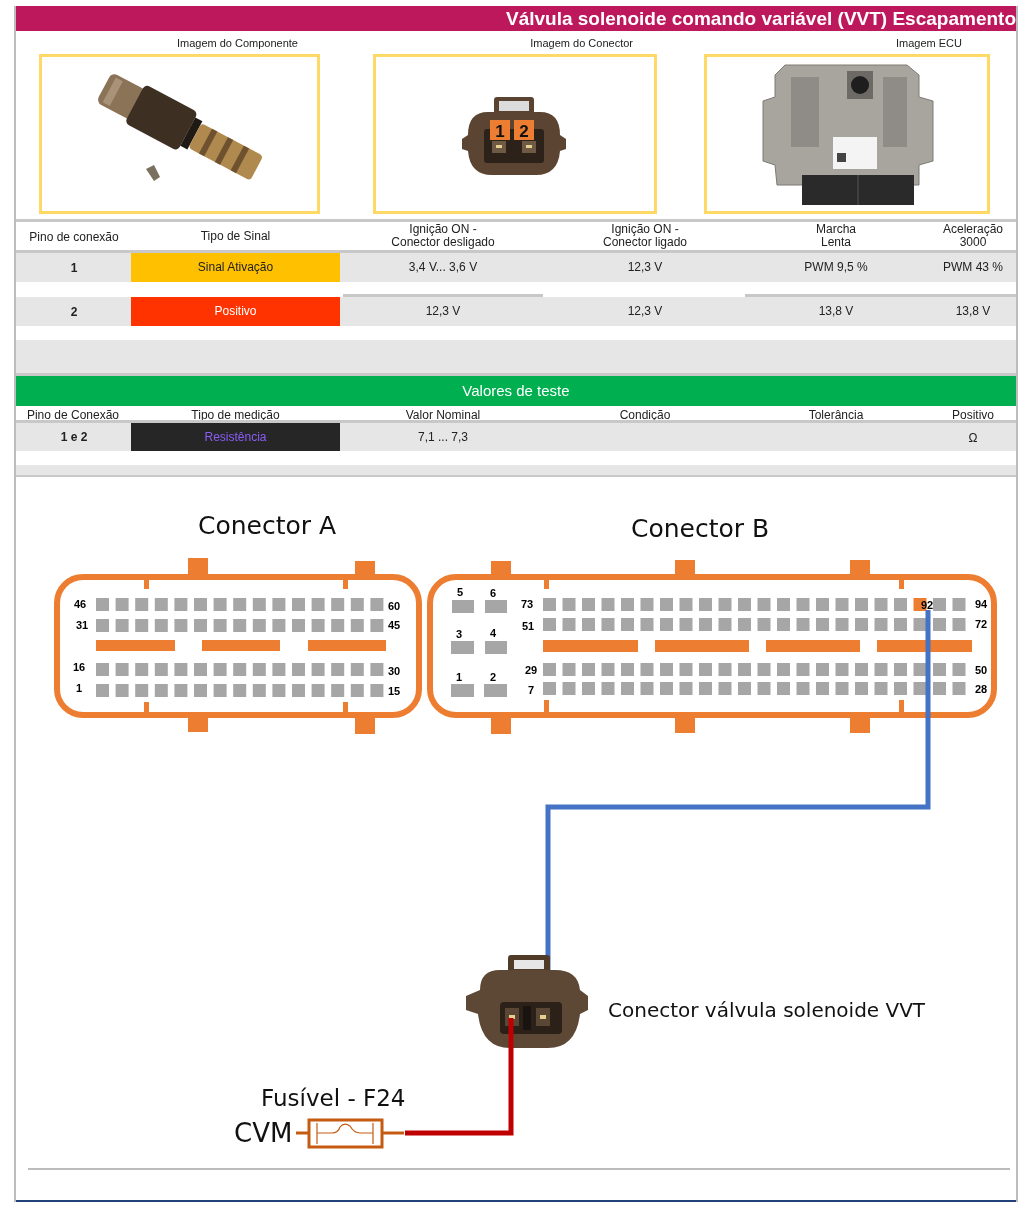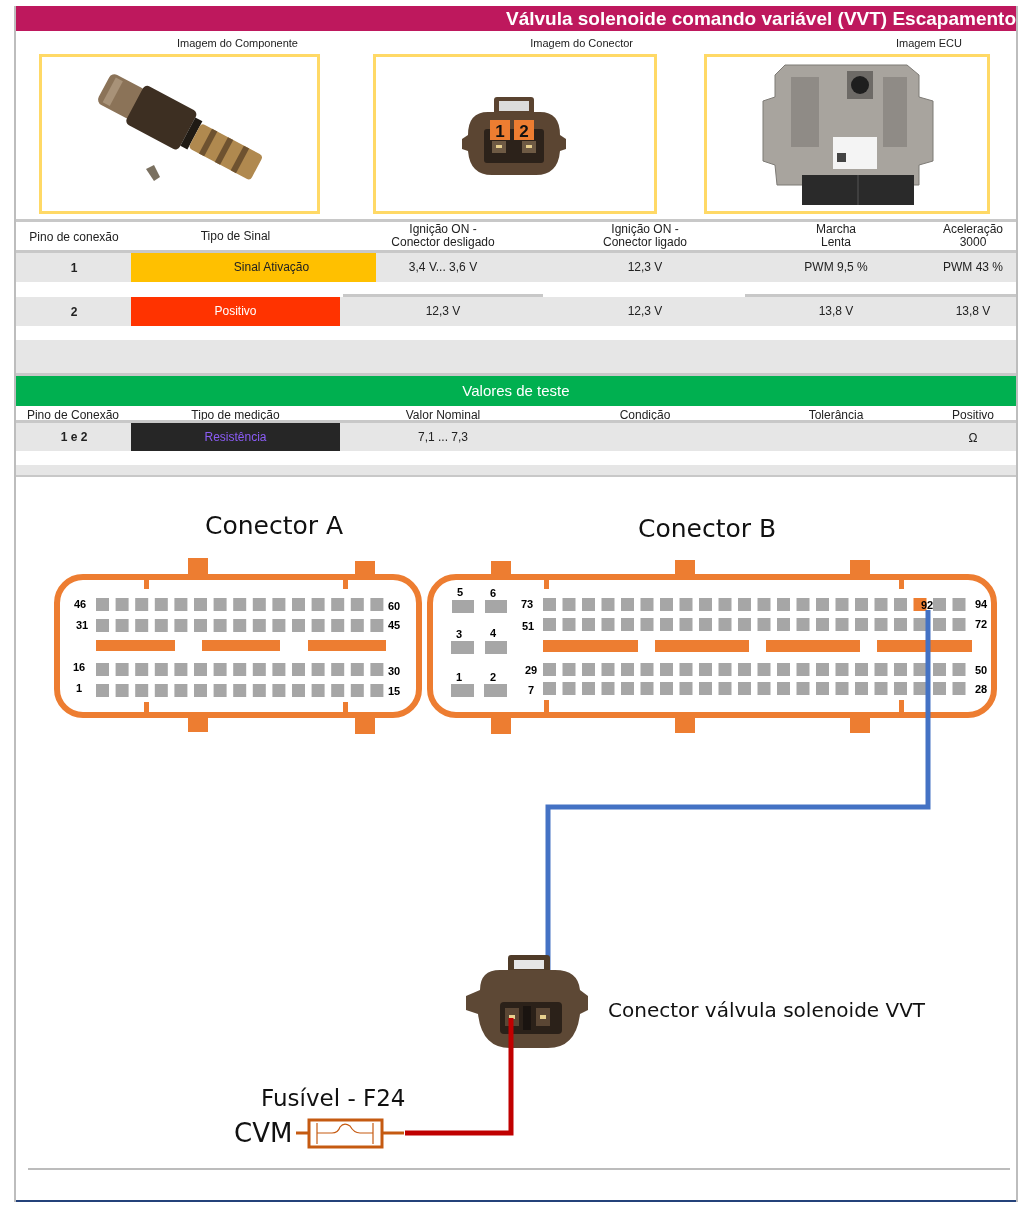--- a/index.html
+++ b/index.html
@@ -11,21 +11,21 @@
   .img-box{position:absolute;top:54px;height:160px;border:3px solid #ffd966;box-sizing:border-box;background:#fff;}
   .sep-h{position:absolute;left:16px;width:1000px;height:3px;background:#c8c8c8;}
   .th{position:absolute;font-size:12px;color:#222;text-align:center;line-height:13px;}
   .row-bg{position:absolute;left:16px;width:1000px;background:#e6e6e6;}
   .cell{position:absolute;font-size:12px;color:#222;text-align:center;}
   .bold{font-weight:bold;}
   .badge{position:absolute;left:131px;width:209px;height:29px;line-height:29px;text-align:center;font-size:12px;}
   .green-bar{position:absolute;left:16px;top:376px;width:1000px;height:30px;background:#00b050;color:#fff;font-size:15px;text-align:center;line-height:30px;}
   .th2{position:absolute;top:408px;font-size:12px;color:#222;text-align:center;}
   svg text{font-family:"Liberation Sans",sans-serif;}
-  .diag-title{position:absolute;font-size:25px;color:#111;font-family:"DejaVu Sans",sans-serif;margin-left:7px;}
+  .diag-title{position:absolute;font-size:25px;color:#111;font-family:"DejaVu Sans",sans-serif;}
   .diag-label{position:absolute;font-size:20px;color:#111;font-family:"DejaVu Sans",sans-serif;}
 </style>
 </head>
 <body>
 
 <div class="frame"></div>
 
 <div class="title-bar">Válvula solenoide comando variável (VVT) Escapamento</div>
 
 <div class="img-label" style="left:58px;">Imagem do Componente</div>
@@ -83,21 +83,21 @@
 <div class="th" style="left:20px;top:231px;width:108px;">Pino de conexão</div>
 <div class="th" style="left:131px;top:230px;width:209px;">Tipo de Sinal</div>
 <div class="th" style="left:343px;top:223px;width:200px;"><span>Ignição ON -</span><br><span>Conector desligado</span></div>
 <div class="th" style="left:545px;top:223px;width:200px;"><span>Ignição ON -</span><br><span>Conector ligado</span></div>
 <div class="th" style="left:746px;top:223px;width:180px;"><span>Marcha</span><br><span>Lenta</span></div>
 <div class="th" style="left:928px;top:223px;width:90px;"><span>Aceleração</span><br><span>3000</span></div>
 <div class="sep-h" style="top:250px;"></div>
 
 <div class="row-bg" style="top:253px;height:29px;"></div>
 <div class="cell bold" style="left:20px;top:261px;width:108px;">1</div>
-<div class="badge" style="top:253px;background:#ffc000;color:#222;padding-left:36px;">Sinal Ativação</div>
+<div class="badge" style="top:253px;background:#ffc000;color:#222;">Sinal Ativação</div>
 <div class="cell" style="left:343px;top:260px;width:200px;">3,4 V... 3,6 V</div>
 <div class="cell" style="left:545px;top:260px;width:200px;">12,3 V</div>
 <div class="cell" style="left:746px;top:260px;width:180px;">PWM 9,5 %</div>
 <div class="cell" style="left:928px;top:260px;width:90px;">PWM  43 %</div>
 
 <div style="position:absolute;left:343px;top:294px;width:200px;height:3px;background:#c8c8c8;"></div>
 <div style="position:absolute;left:745px;top:294px;width:271px;height:3px;background:#c8c8c8;"></div>
 
 <div class="row-bg" style="top:297px;height:29px;"></div>
 <div class="cell bold" style="left:20px;top:305px;width:108px;">2</div>

